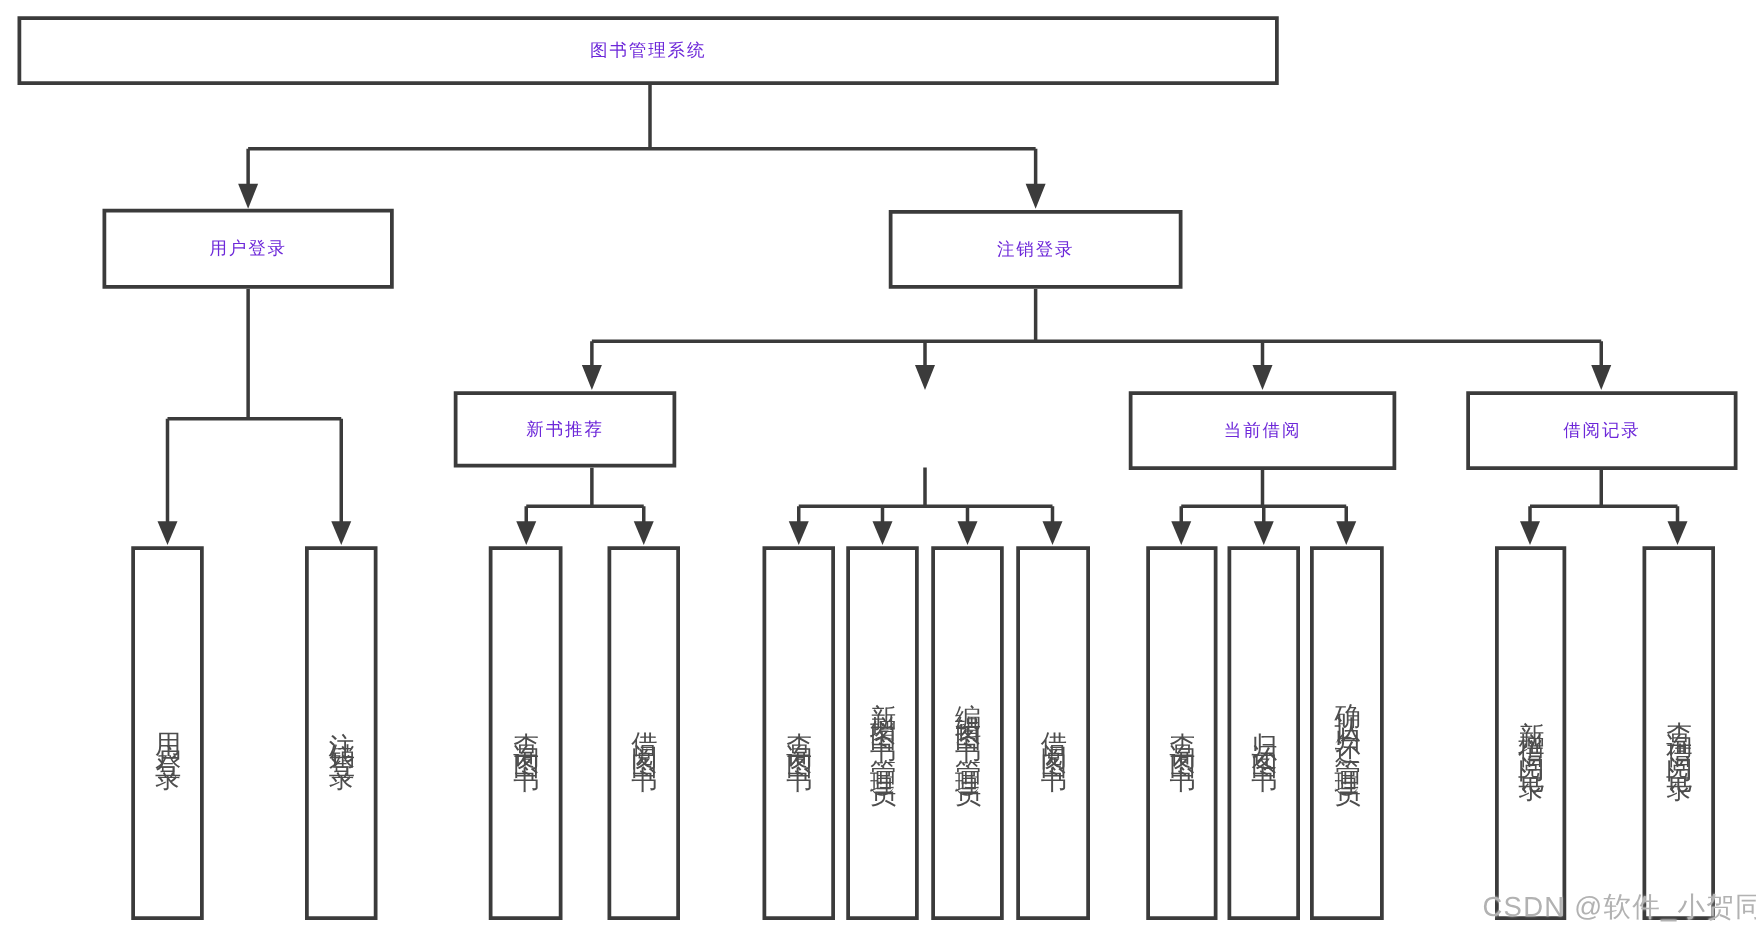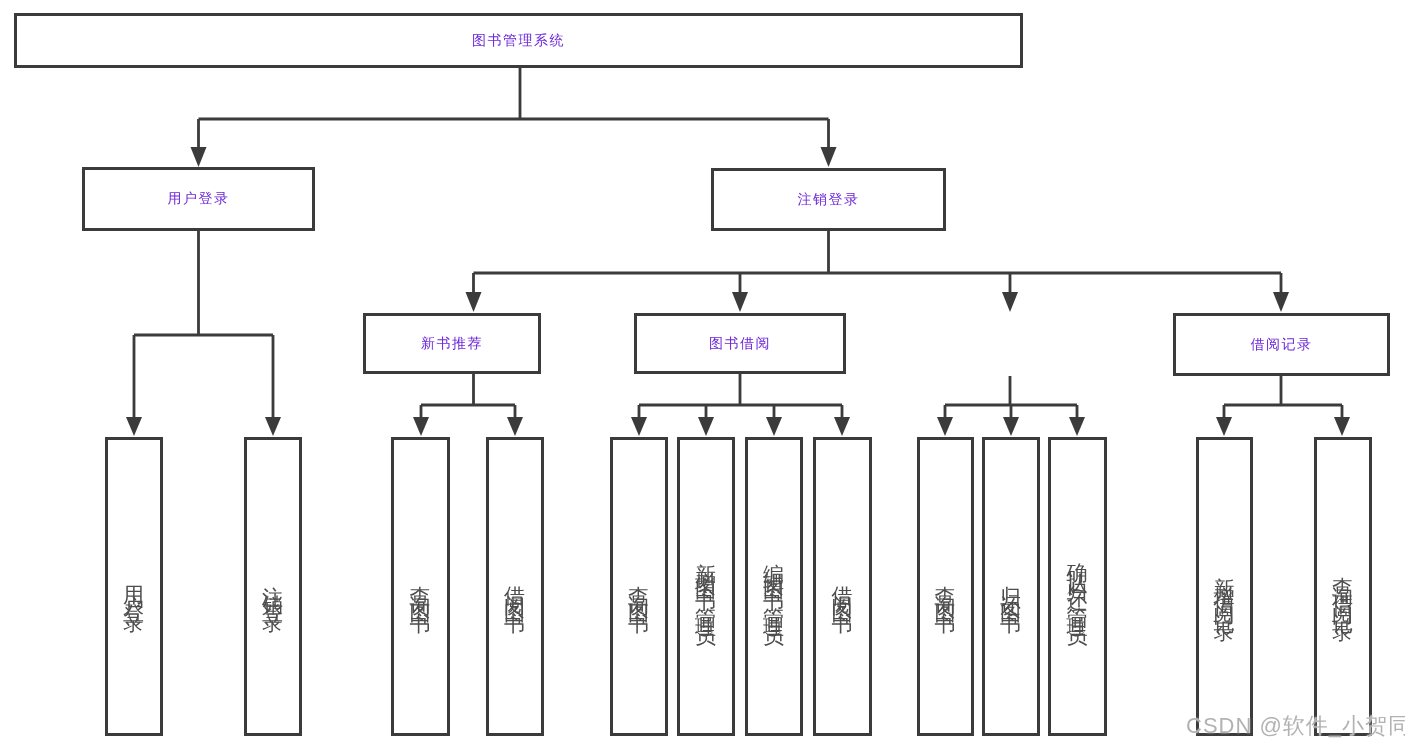--- a/index.html
+++ b/index.html
@@ -117,21 +117,21 @@
       <polygon points="1334,417 1350,417 1342,436"></polygon>
     </g>
   </svg>
 
   <div class="node" style="left:14px; top:13px; width:1009px; height:55px;">图书管理系统</div>
 
   <div class="node" style="left:82px; top:167px; width:233px; height:64px;">用户登录</div>
   <div class="node" style="left:711px; top:168px; width:235px; height:63px;">注销登录</div>
 
   <div class="node" style="left:363px; top:313px; width:178px; height:61px;">新书推荐</div>
-  <div class="node" style="left:634px; top:313px; width:212px; height:61px;">图书借阅</div>
+  <div class="node" style="left:903px; top:313px; width:214px; height:63px;">当前借阅</div>
   <div class="node" style="left:1173px; top:313px; width:217px; height:63px;">借阅记录</div>
 
   <div class="leaf" style="left:105px; width:58px;">
     <span>用户登录</span>
   </div>
   <div class="leaf" style="left:244px; width:58px;">
     <span>注销登录</span>
   </div>
 
   <div class="leaf" style="left:391px; width:59px;">

